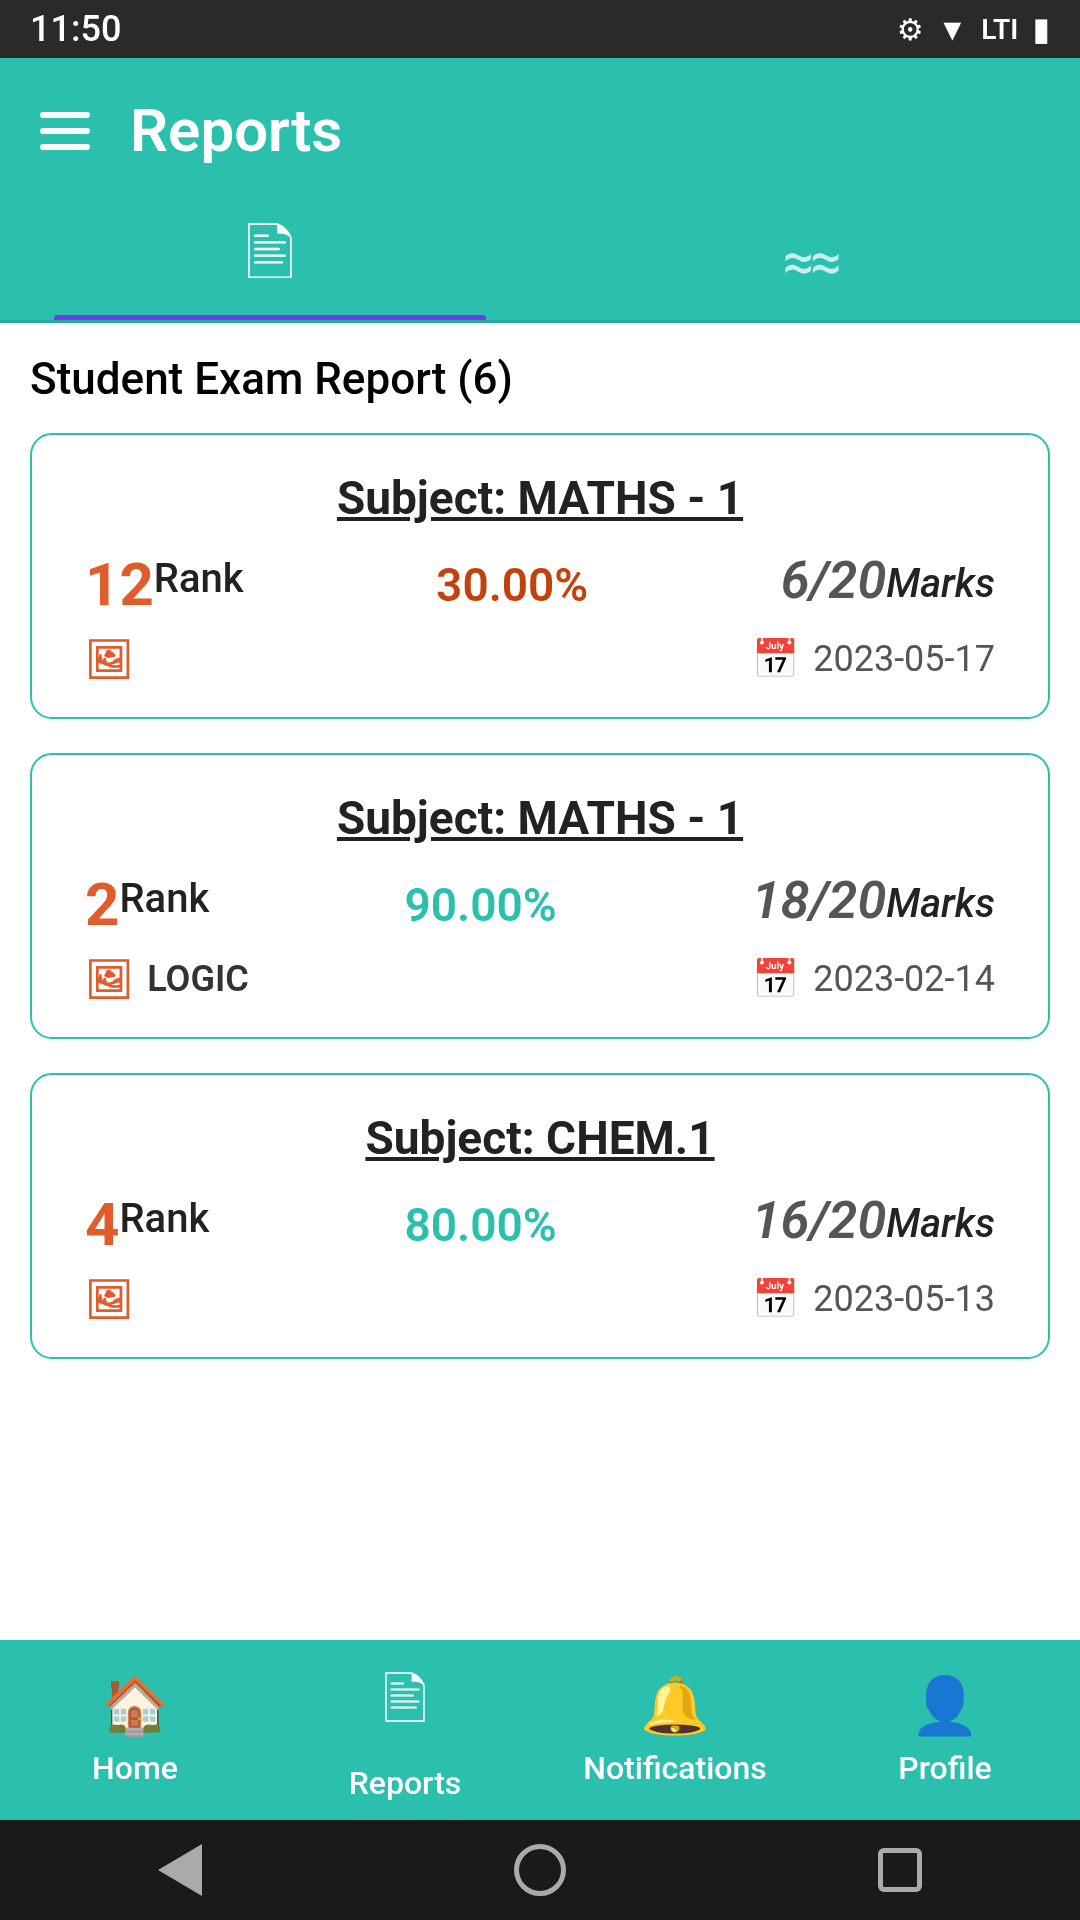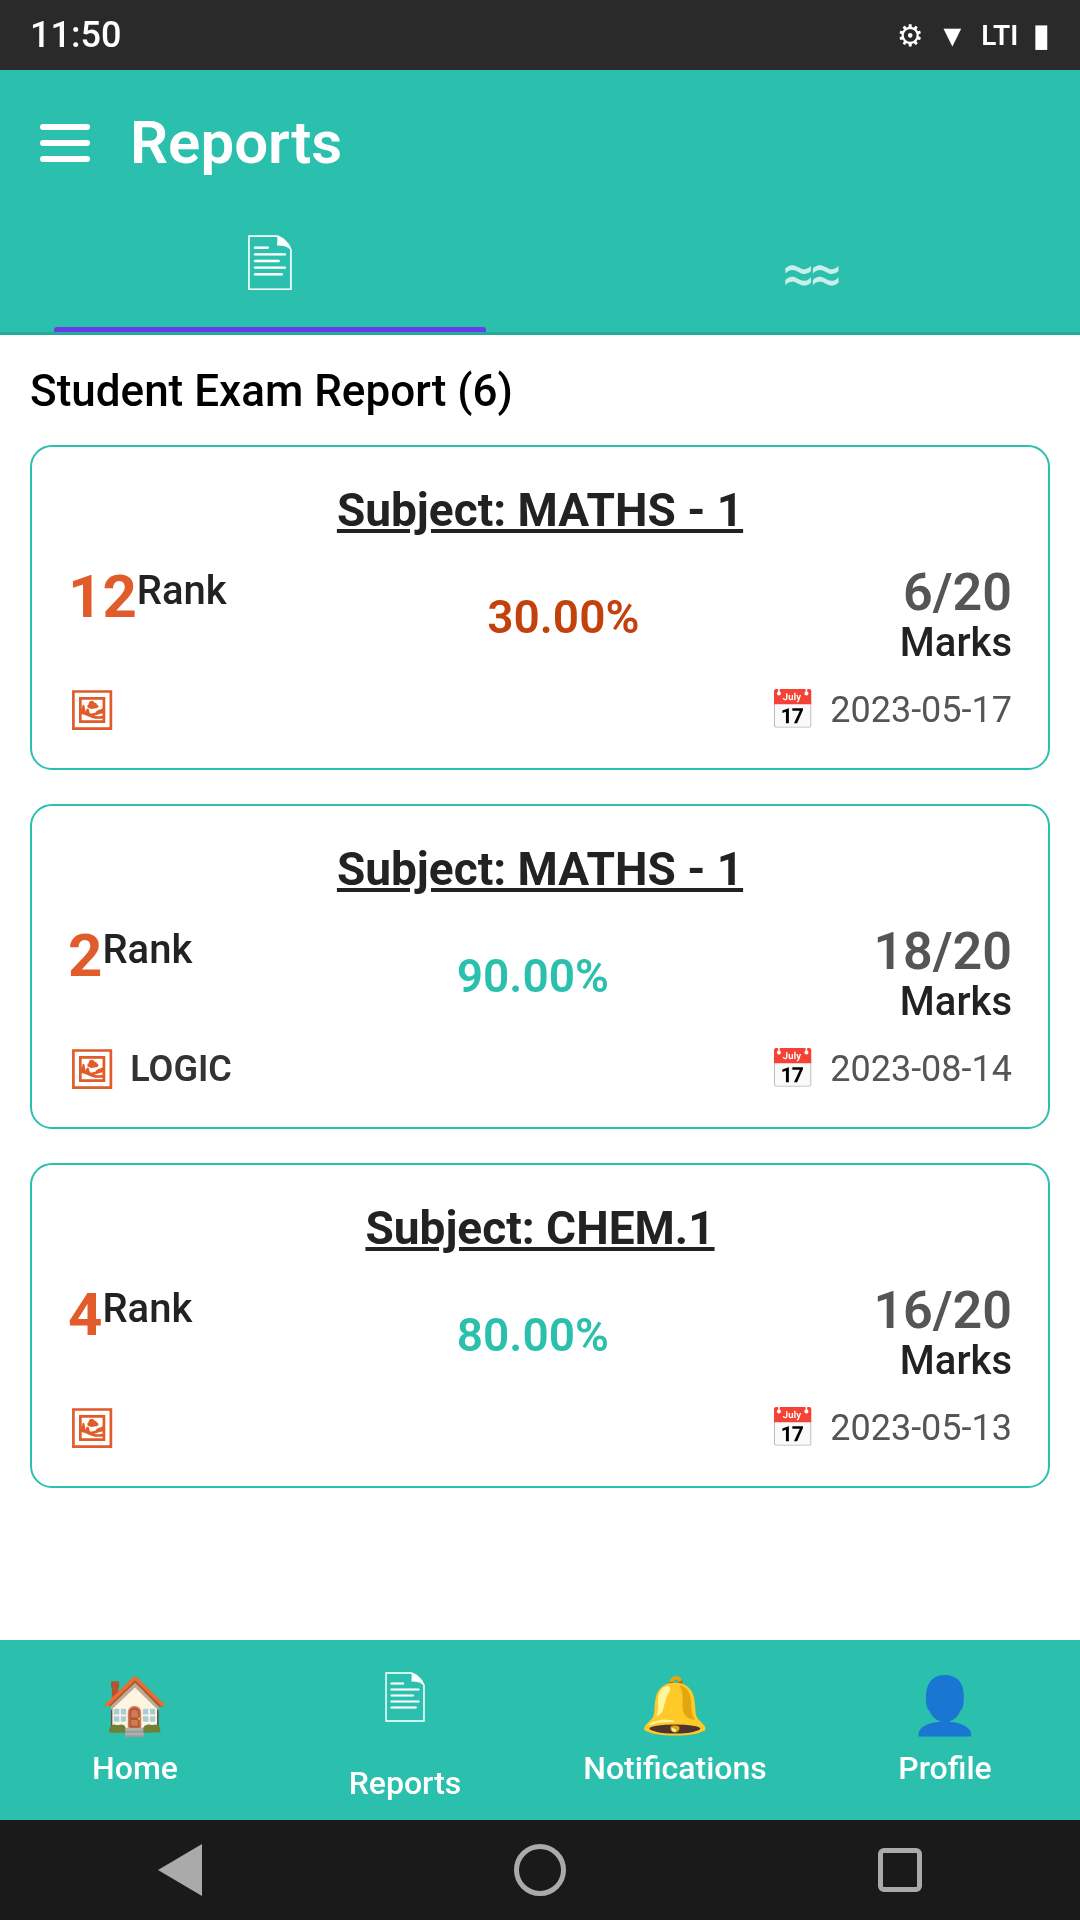--- a/index.html
+++ b/index.html
@@ -16,21 +16,21 @@
     }
 
     
     .status-bar {
       background: #2a2a2a;
       color: white;
       display: flex;
       justify-content: space-between;
       align-items: center;
       padding: 0 30px;
-      height: 70px;
+      height: 58px;
       flex-shrink: 0;
     }
     .status-time {
       font-size: 36px;
       font-weight: 500;
     }
     .status-icons {
       display: flex;
       align-items: center;
       gap: 14px;
@@ -118,21 +118,21 @@
       font-size: 44px;
       color: #000000;
       font-weight: 500;
       margin-bottom: 28px;
     }
 
     
     .report-card {
       border: 2.5px solid #2bbfad;
       border-radius: 22px;
-      padding: 36px 36px 36px;
+      padding: 36px 53px 36px;
       margin-bottom: 34px;
       background: white;
     }
     .card-subject {
       font-size: 46px;
       font-weight: 700;
       text-align: center;
       color: #222;
       text-decoration: underline;
       margin-bottom: 30px;
@@ -164,22 +164,23 @@
     }
     .card-percent {
       font-size: 46px;
       font-weight: 600;
       align-self: center;
     }
     .percent-orange { color: #c2410c; }
     .percent-green { color: #2bbfad; }
     .card-marks {
       display: flex;
-      flex-direction: column;
+      flex-direction: row;
       align-items: flex-end;
+      font-style: italic;
     }
     .marks-value {
       font-size: 52px;
       font-weight: 600;
       color: #555;
       line-height: 1;
     }
     .marks-label {
       font-size: 40px;
       color: #222;
@@ -354,21 +355,21 @@
         <span class="marks-label">Marks</span>
       </div>
     </div>
     <div class="card-meta">
       <div class="meta-topic">
         <span class="topic-icon">🖼</span>
         <span>LOGIC</span>
       </div>
       <div class="meta-date">
         <span class="date-icon">📅</span>
-        <span>2023-08-14</span>
+        <span>2023-02-14</span>
       </div>
     </div>
   </div>
 
   <div class="report-card">
     <div class="card-subject">Subject: CHEM.1</div>
     <div class="card-stats">
       <div class="card-rank">
         <span class="rank-number">4</span>
         <span class="rank-label">Rank</span>

